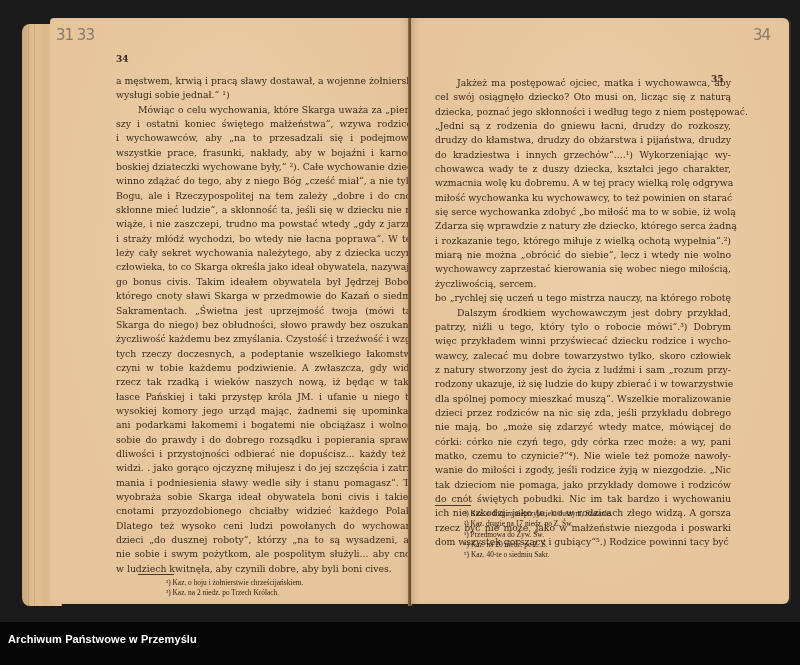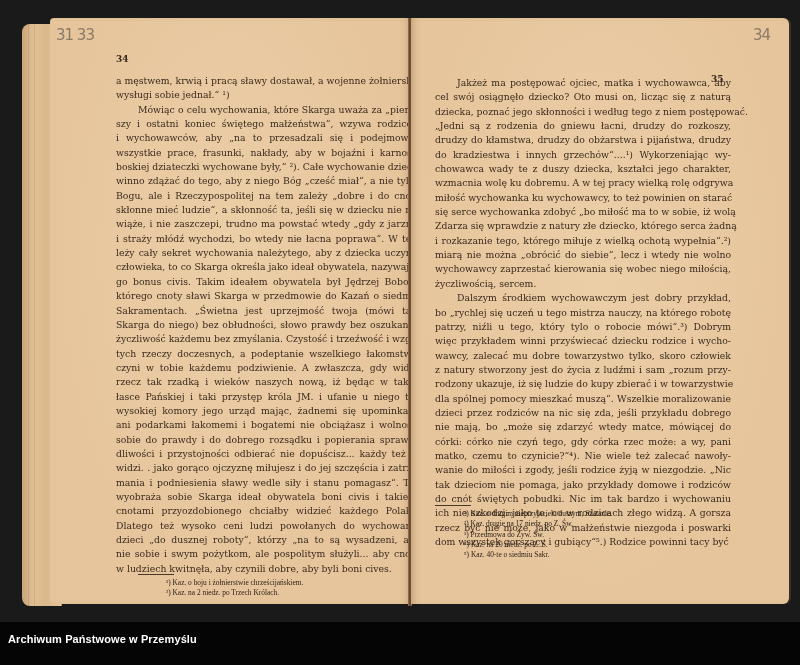--- a/index.html
+++ b/index.html
@@ -187,32 +187,32 @@
           <span class="line">do kradziestwa i innych grzechów“....¹) Wykorzeniając wy-</span>
           <span class="line">chowawca wady te z duszy dziecka, kształci jego charakter,</span>
           <span class="line">wzmacnia wolę ku dobremu. A w tej pracy wielką rolę odgrywa</span>
           <span class="line">miłość wychowanka ku wychowawcy, to też powinien on starać</span>
           <span class="line">się serce wychowanka zdobyć „bo miłość ma to w sobie, iż wolą</span>
           <span class="line">Zdarza się wprawdzie z natury złe dziecko, którego serca żadną</span>
           <span class="line">i rozkazanie tego, którego miłuje z wielką ochotą wypełnia“.²)</span>
           <span class="line">miarą nie można „obrócić do siebie“, lecz i wtedy nie wolno</span>
           <span class="line">wychowawcy zaprzestać kierowania się wobec niego miłością,</span>
           <span class="line last">życzliwością, sercem.</span>
+          <span class="line">bo „rychlej się uczeń u tego mistrza nauczy, na którego robotę</span>
           <span class="line" style="padding-left: 22px;">Dalszym środkiem wychowawczym jest dobry przykład,</span>
-          <span class="line">bo „rychlej się uczeń u tego mistrza nauczy, na którego robotę</span>
           <span class="line">patrzy, niźli u tego, który tylo o robocie mówi“.³) Dobrym</span>
           <span class="line">więc przykładem winni przyświecać dziecku rodzice i wycho-</span>
           <span class="line">wawcy, zalecać mu dobre towarzystwo tylko, skoro człowiek</span>
           <span class="line">z natury stworzony jest do życia z ludźmi i sam „rozum przy-</span>
           <span class="line">rodzony ukazuje, iż się ludzie do kupy zbierać i w towarzystwie</span>
           <span class="line">dla spólnej pomocy mieszkać muszą“. Wszelkie moralizowanie</span>
           <span class="line">dzieci przez rodziców na nic się zda, jeśli przykładu dobrego</span>
           <span class="line">nie mają, bo „może się zdarzyć wtedy matce, mówiącej do</span>
           <span class="line">córki: córko nie czyń tego, gdy córka rzec może: a wy, pani</span>
-          <span class="line">matko, czemu to czynicie?“⁴). Nie wiele też zalecać nawoły-</span>
+          <span class="line">matko, czemu to czynicie?“⁴). Nie wiele też pomoże nawoły-</span>
           <span class="line">wanie do miłości i zgody, jeśli rodzice żyją w niezgodzie. „Nic</span>
           <span class="line">tak dzieciom nie pomaga, jako przykłady domowe i rodziców</span>
           <span class="line">do cnót świętych pobudki. Nic im tak bardzo i wychowaniu</span>
           <span class="line">ich nie szkodzi: jako to, co w rodzicach złego widzą. A gorsza</span>
           <span class="line">rzecz być nie może, jako w małżeństwie niezgoda i poswarki</span>
           <span class="line last">dom wszystek gorszący i gubiący“⁵.) Rodzice powinni tacy być</span>
         </div>
 
       <div class="rule" style="left:24px; top:487px;"></div>
       <div class="footnotes" id="right-fn" style="left:53px; top:491px;">

